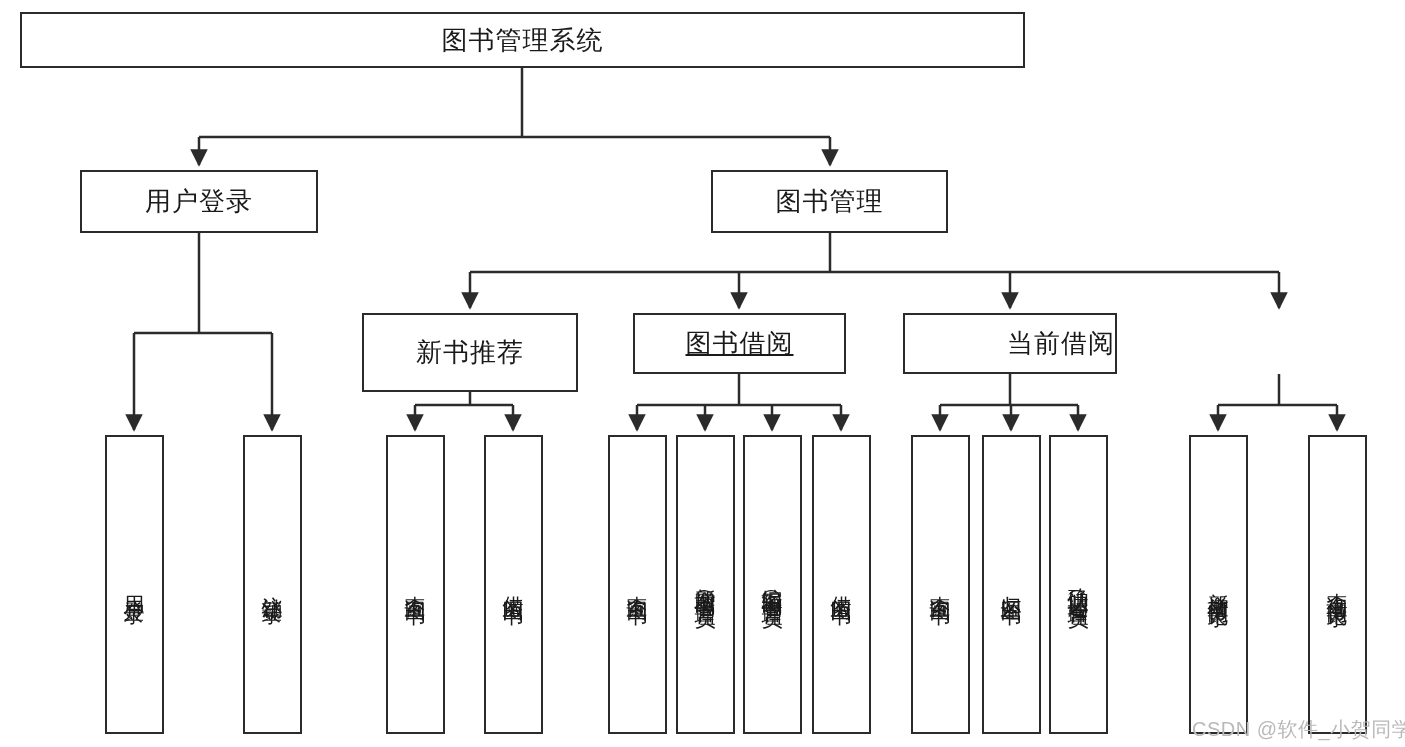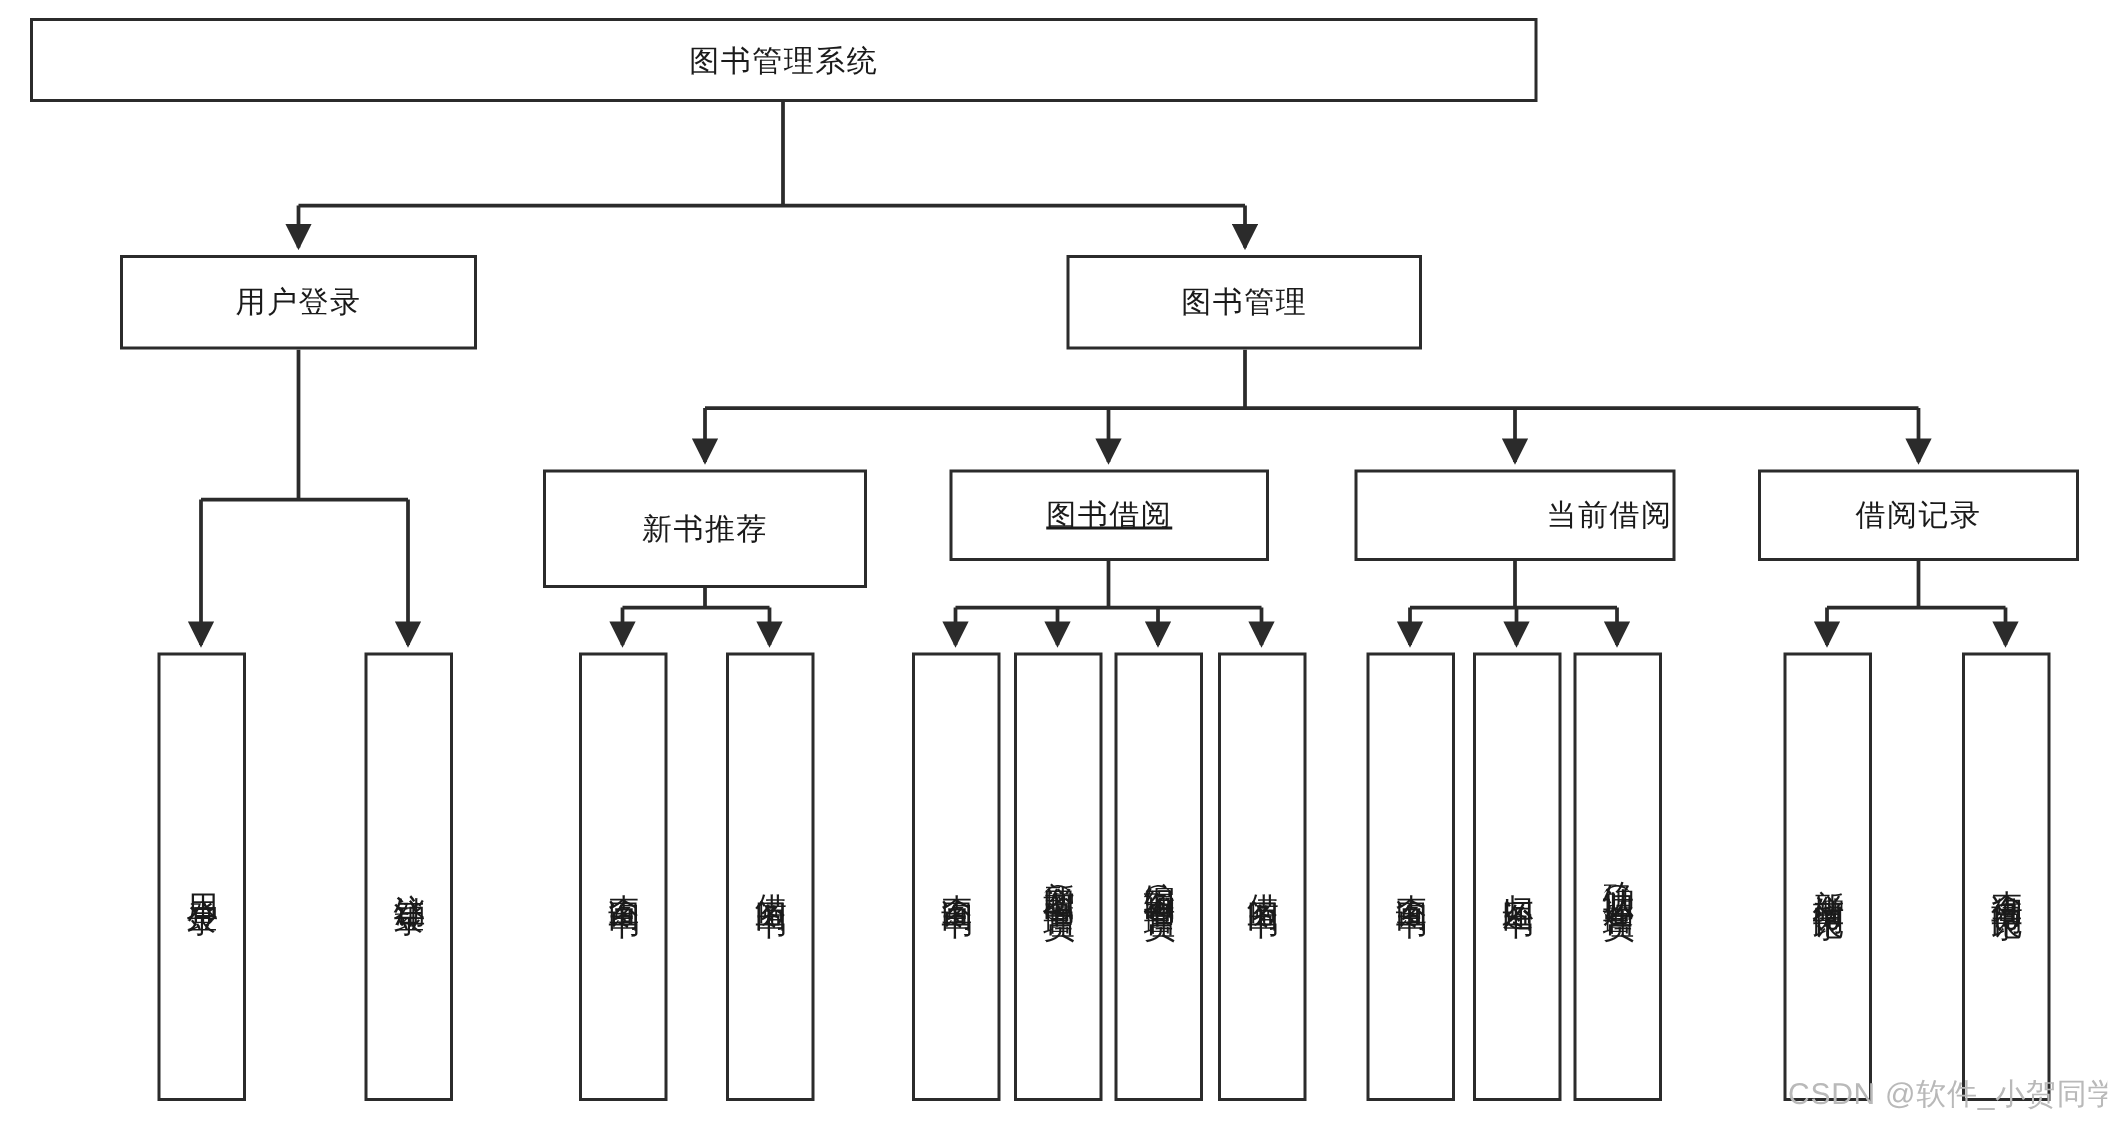--- a/index.html
+++ b/index.html
@@ -29,21 +29,21 @@
     position: absolute;
     box-sizing: border-box;
     border: 2px solid #2b2b2b;
     background: #ffffff;
     display: flex;
     align-items: center;
     justify-content: center;
     color: #1a1a1a;
   }
   .node.horiz {
-    font-size: 20px;
+    font-size: 26px;
     letter-spacing: 1px;
   }
   .node.vert {
     writing-mode: vertical-rl;
     text-orientation: upright;
     font-size: 21px;
     letter-spacing: 3px;
     line-height: 1;
     padding: 6px 0;
   }
@@ -128,23 +128,20 @@
 
   <div class="node horiz" style="left:362px; top:313px; width:216px; height:79px;">
     <span>新书推荐</span>
   </div>
   <div class="node horiz" style="left:633px; top:313px; width:213px; height:61px;text-decoration:underline;">
     <span>图书借阅</span>
   </div>
   <div class="node horiz" style="left:903px; top:313px; width:214px; height:61px;justify-content:flex-end;">
     <span>当前借阅</span>
   </div>
-  <div class="node horiz" style="left:1172px; top:313px; width:214px; height:61px;">
-    <span>借阅记录</span>
-  </div>
 
   <div class="node vert" style="left:105px; top:435px; width:59px; height:299px;">
     <span class="vtext">用户登录</span>
   </div>
   <div class="node vert" style="left:243px; top:435px; width:59px; height:299px;">
     <span class="vtext">注销登录</span>
   </div>
   <div class="node vert" style="left:386px; top:435px; width:59px; height:299px;">
     <span class="vtext">查询图书</span>
   </div>

